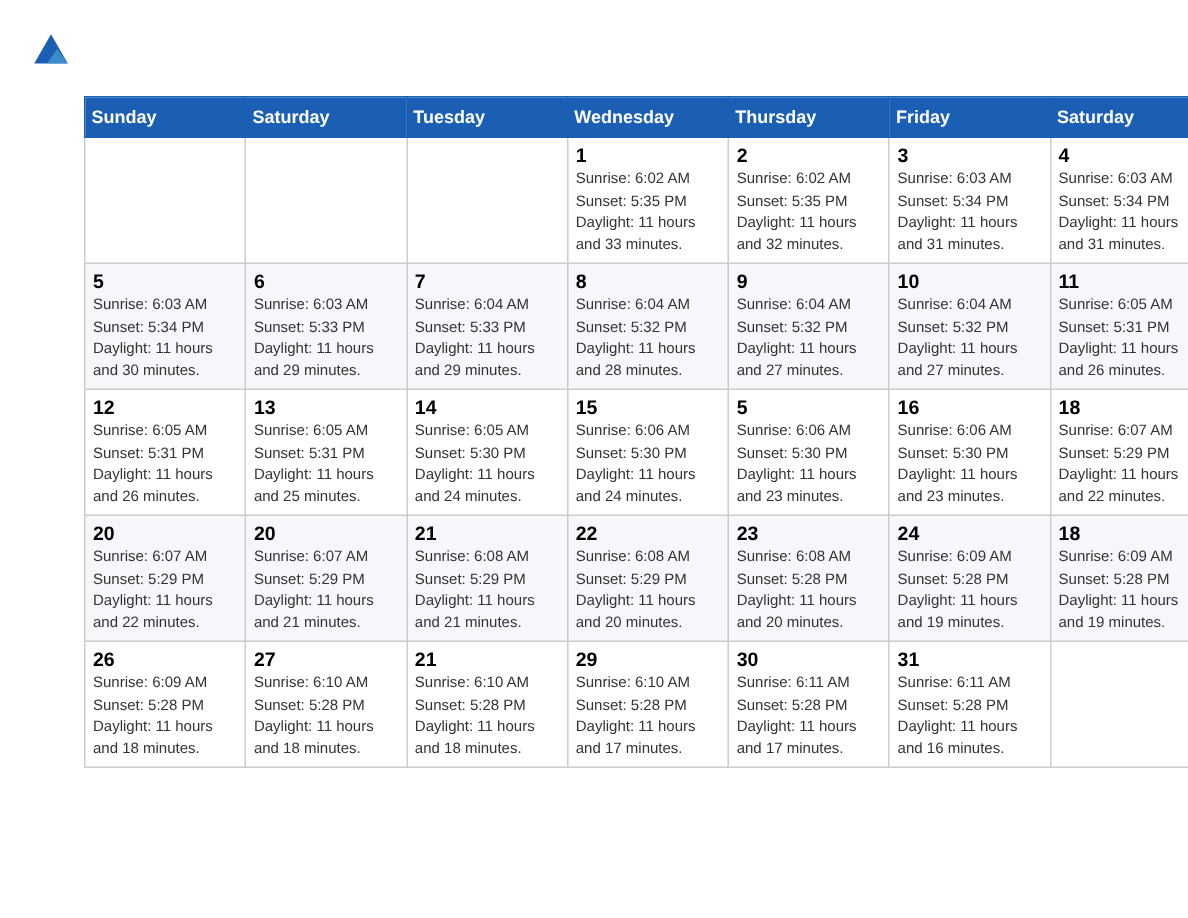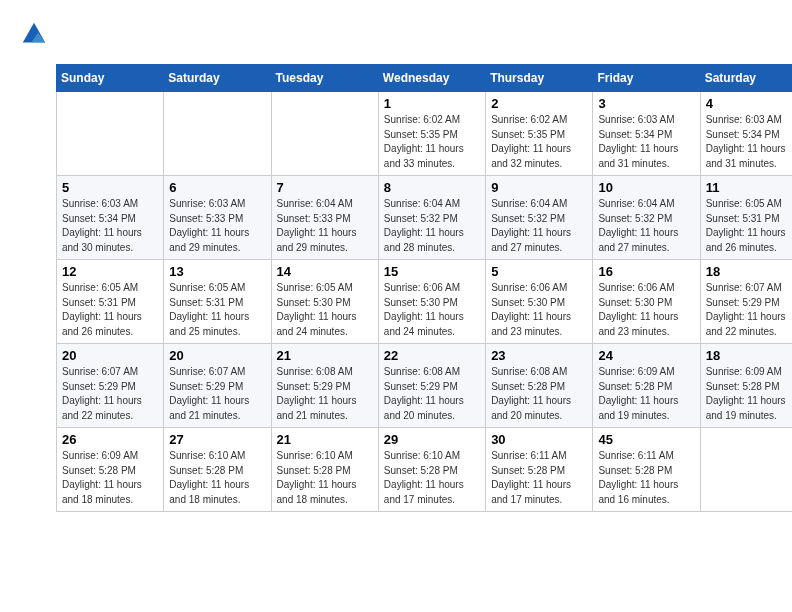--- a/index.html
+++ b/index.html
@@ -336,21 +336,21 @@
 and 17 minutes.</div>
         </td>
         <td>
           <span class="day-number">30</span>
           <div class="day-info" style="white-space: pre-line;">Sunrise: 6:11 AM
 Sunset: 5:28 PM
 Daylight: 11 hours
 and 17 minutes.</div>
         </td>
         <td>
-          <span class="day-number">45</span>
+          <span class="day-number">31</span>
           <div class="day-info" style="white-space: pre-line;">Sunrise: 6:11 AM
 Sunset: 5:28 PM
 Daylight: 11 hours
 and 16 minutes.</div>
         </td>
         <td class="empty-cell"></td>
       </tr>
     </tbody>
 </table>
 

